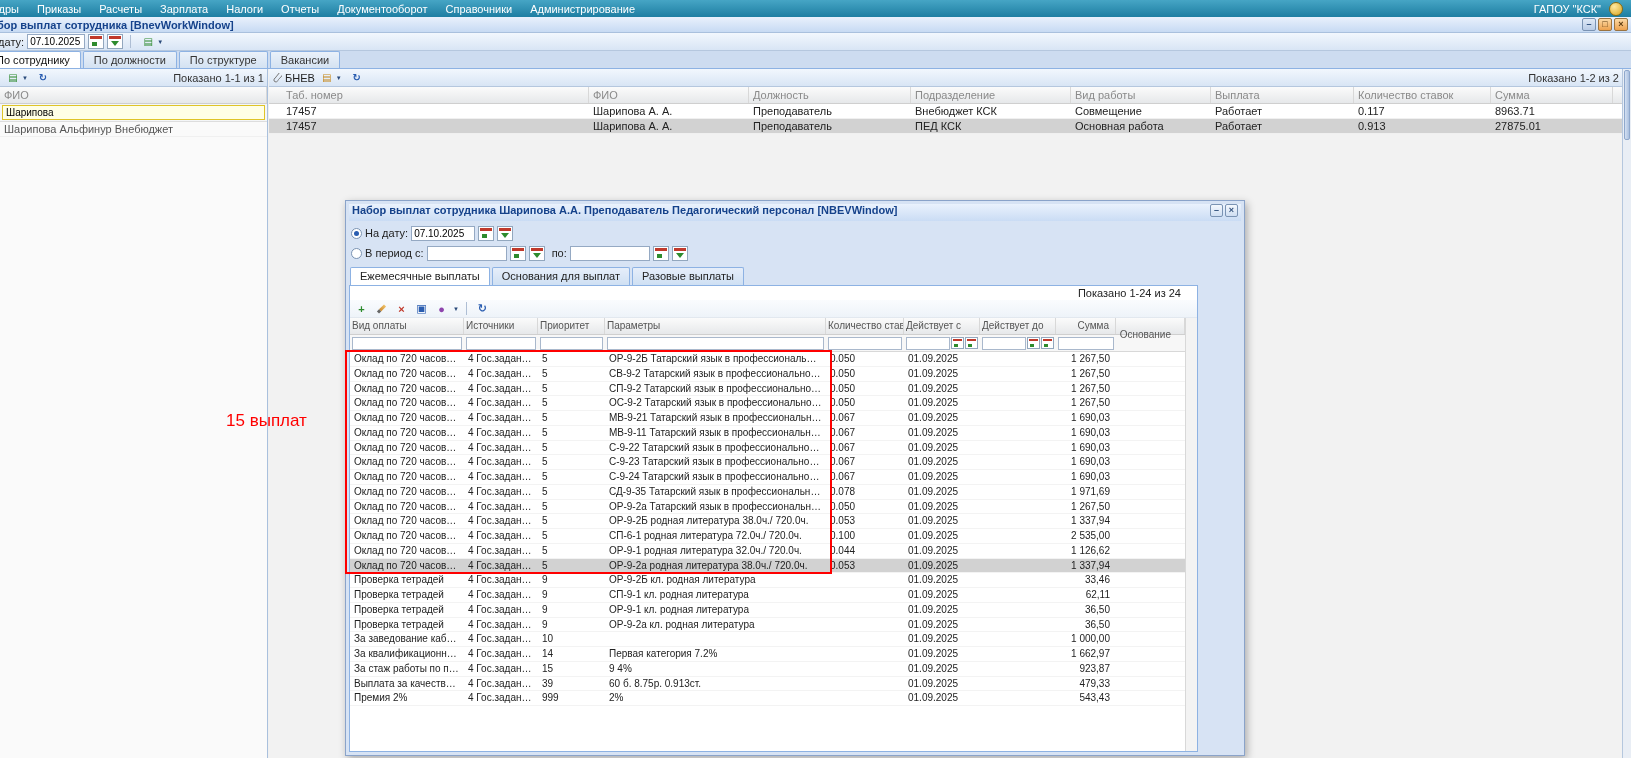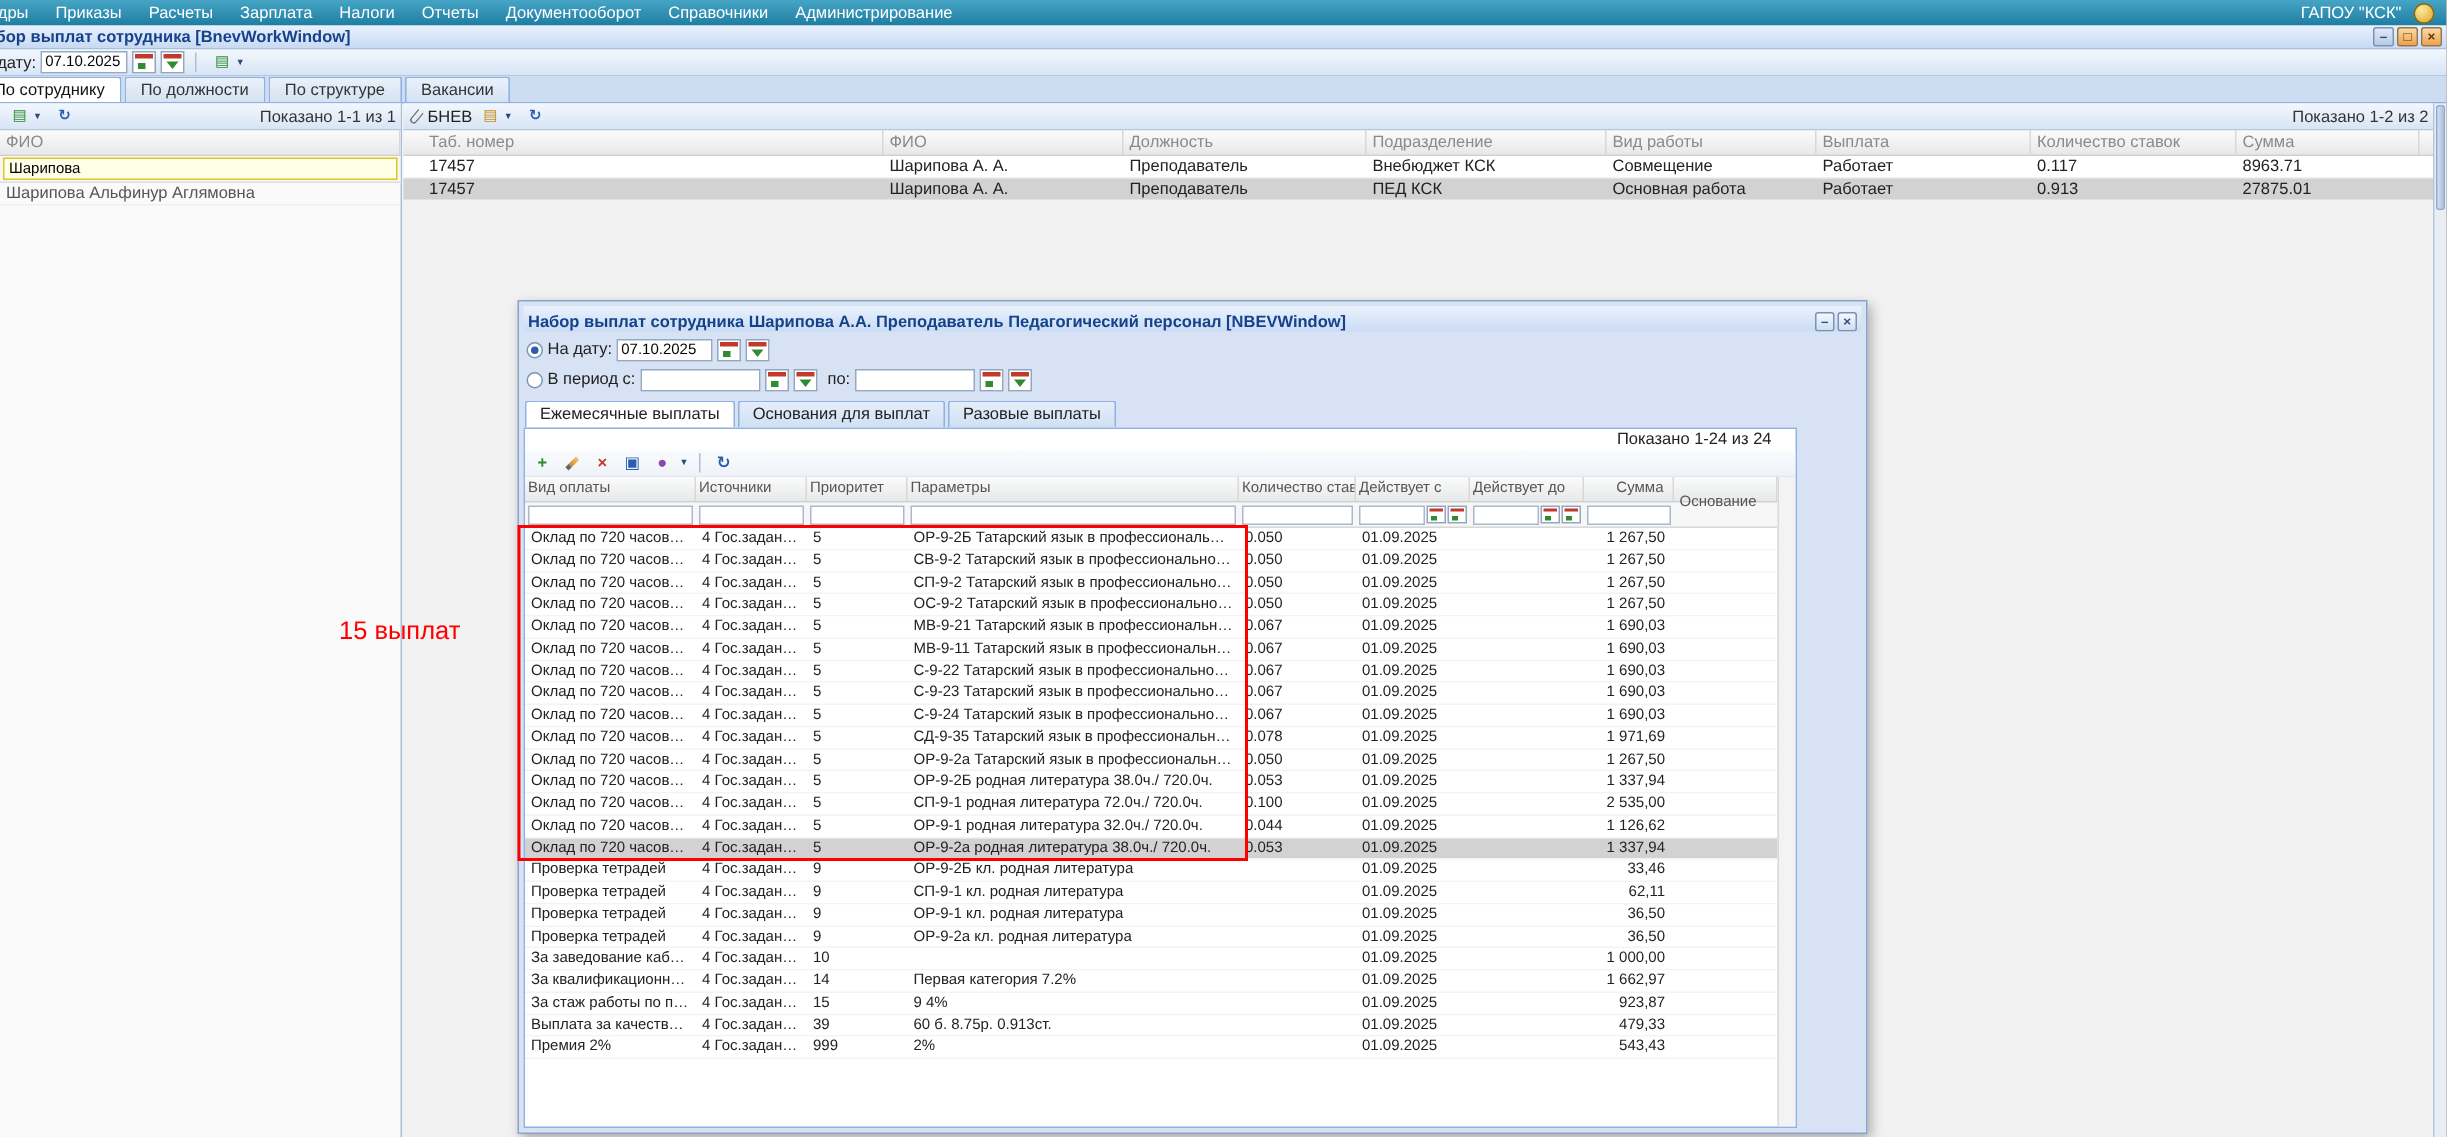--- a/index.html
+++ b/index.html
@@ -74,21 +74,21 @@
 .right-panel{position:absolute;left:269px;top:69px;right:9px;bottom:0;background:#f2f2f2}
 .emp .c0{width:320px;padding-left:17px}.emp .c1{width:160px}.emp .c2{width:162px}.emp .c3{width:160px}
 .emp .c4{width:140px}.emp .c5{width:143px}.emp .c6{width:137px}.emp .c7{width:122px}
 .main-vscroll{position:absolute;right:0;top:69px;width:9px;bottom:0;background:#e9eef5;border-left:1px solid #b5c7de}
 .main-vscroll .thumb{position:absolute;top:1px;left:1px;right:1px;height:70px;
   background:linear-gradient(90deg,#d5e1f2,#a9bfdf);border:1px solid #8fa8cc;border-radius:2px;cursor:grab}
 
 
 .modal{position:absolute;left:345px;top:200px;width:900px;height:556px;background:#d7e3f4;
   border:1px solid #8aa3c9;box-shadow:2px 3px 8px rgba(0,0,0,.3);padding:3px;z-index:40;display:flex;flex-direction:column}
-.modal-title{height:17px;display:flex;align-items:flex-end;font-weight:bold;color:#15428b;
+.modal-title{height:17px;display:flex;align-items:flex-start;font-weight:bold;color:#15428b;
   background:linear-gradient(#eaf2fd,#cadcf4);padding:0 3px;flex:none;white-space:nowrap;overflow:hidden}
 .mbtns{margin-left:auto;display:flex;gap:2px}
 .mbtn{width:13px;height:13px;border:1px solid #7a93b3;background:linear-gradient(#f4f8fd,#cfdef2);
   color:#30507c;font-size:9px;line-height:11px;text-align:center;border-radius:2px;cursor:pointer;font-weight:bold}
 .modal-controls{padding:2px 2px 3px;flex:none}
 .ctl-row{display:flex;align-items:center;gap:3px;height:20px}
 .radio{width:11px;height:11px;border:1px solid #7a93b3;border-radius:50%;background:#fff;position:relative;flex:none;cursor:pointer}
 .radio.on::after{content:"";position:absolute;left:2px;top:2px;width:5px;height:5px;border-radius:50%;background:#2a5db0}
 .rlabel{white-space:nowrap}
 .modal-tabs{display:flex;align-items:flex-end;height:19px;padding-left:1px;flex:none}
@@ -182,21 +182,21 @@
       <span class="paging">Показано 1-1 из 1</span>
     </div>
     <div class="grid-header lp-header">
       <span class="hcell c0h">ФИО</span>
     </div>
     <div class="lp-filter">
       <input value="Шарипова" style="">
     </div>
     <div class="lp-list">
         <div class="grid-row">
-          <div class="cell c0">Шарипова Альфинур Аглямовна</div>
+          <div class="cell c0">Шарипова Альфинур Внебюджет</div>
         </div>
       </div>
   </div>
 
   <div class="right-panel emp">
     <div class="panel-toolbar">
       <span class="paperclip"></span>
       <span>БНЕВ</span>
       <span class="tool-btn">
         <span class="icon16" style="color:#c78a1e">▤</span>
@@ -456,21 +456,21 @@
               <div class="cell c3">ОР-9-2Б родная литература 38.0ч./ 720.0ч.</div>
               <div class="cell c4">0.053</div>
               <div class="cell c5">01.09.2025</div>
               <div class="cell c6"></div>
               <div class="cell c7">1 337,94</div>
             </div>
             <div class="grid-row">
               <div class="cell c0">Оклад по 720 часовой годовой...</div>
               <div class="cell c1">4 Гос.задание 211</div>
               <div class="cell c2">5</div>
-              <div class="cell c3">СП-9-1 родная литература 72.0ч./ 720.0ч.</div>
+              <div class="cell c3">СП-6-1 родная литература 72.0ч./ 720.0ч.</div>
               <div class="cell c4">0.100</div>
               <div class="cell c5">01.09.2025</div>
               <div class="cell c6"></div>
               <div class="cell c7">2 535,00</div>
             </div>
             <div class="grid-row">
               <div class="cell c0">Оклад по 720 часовой годовой...</div>
               <div class="cell c1">4 Гос.задание 211</div>
               <div class="cell c2">5</div>
               <div class="cell c3">ОР-9-1 родная литература 32.0ч./ 720.0ч.</div>

